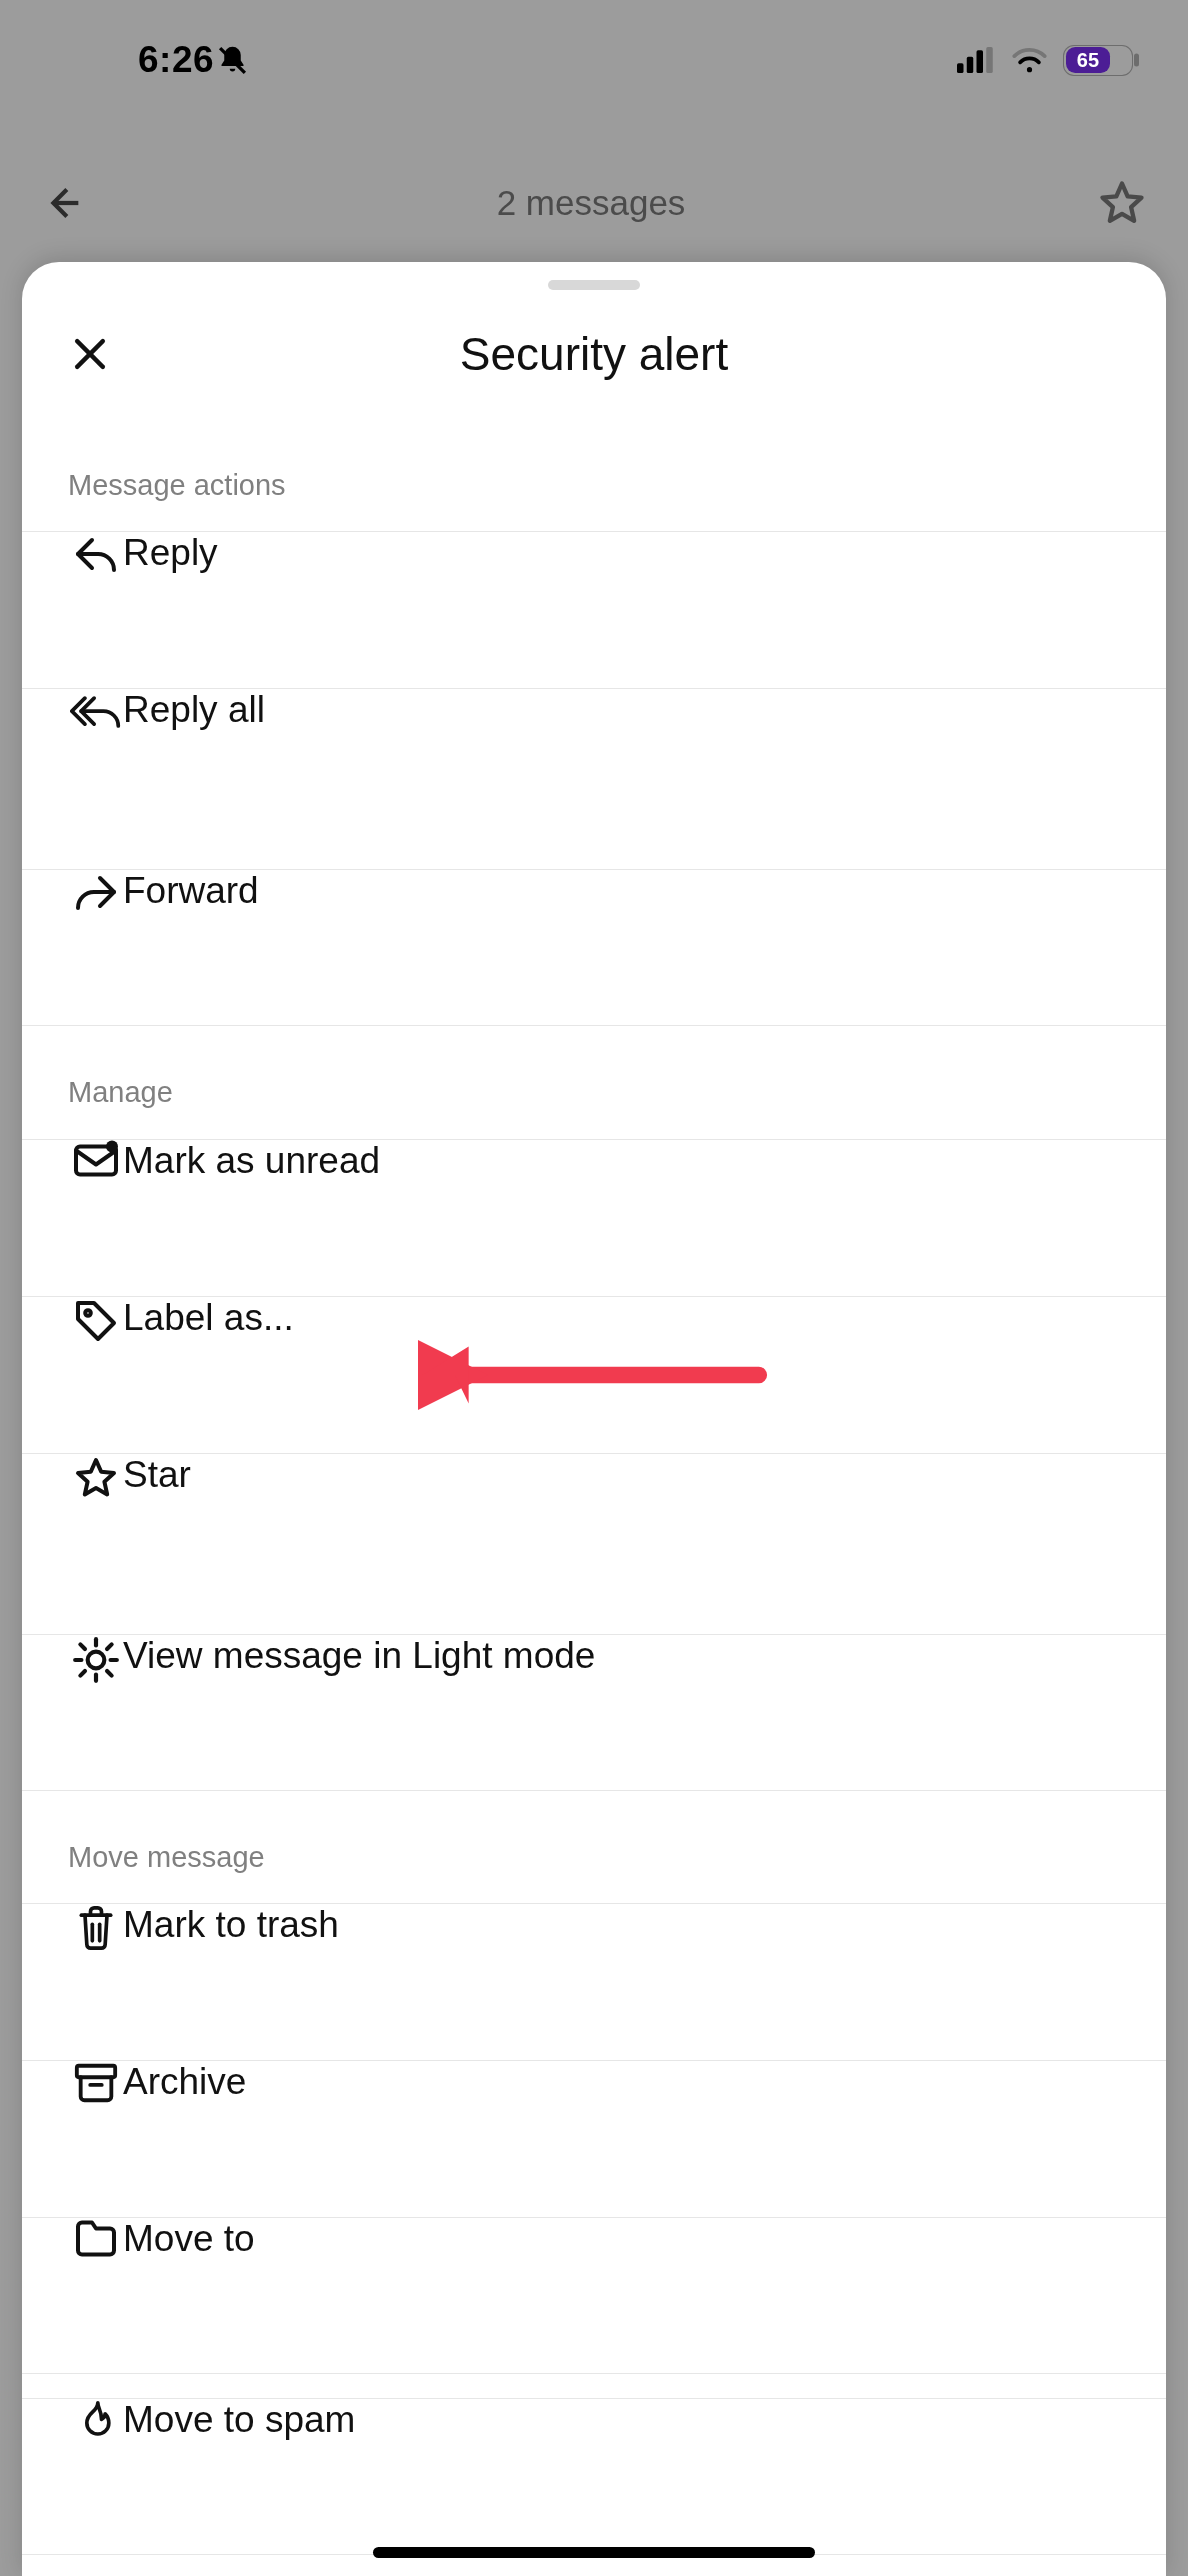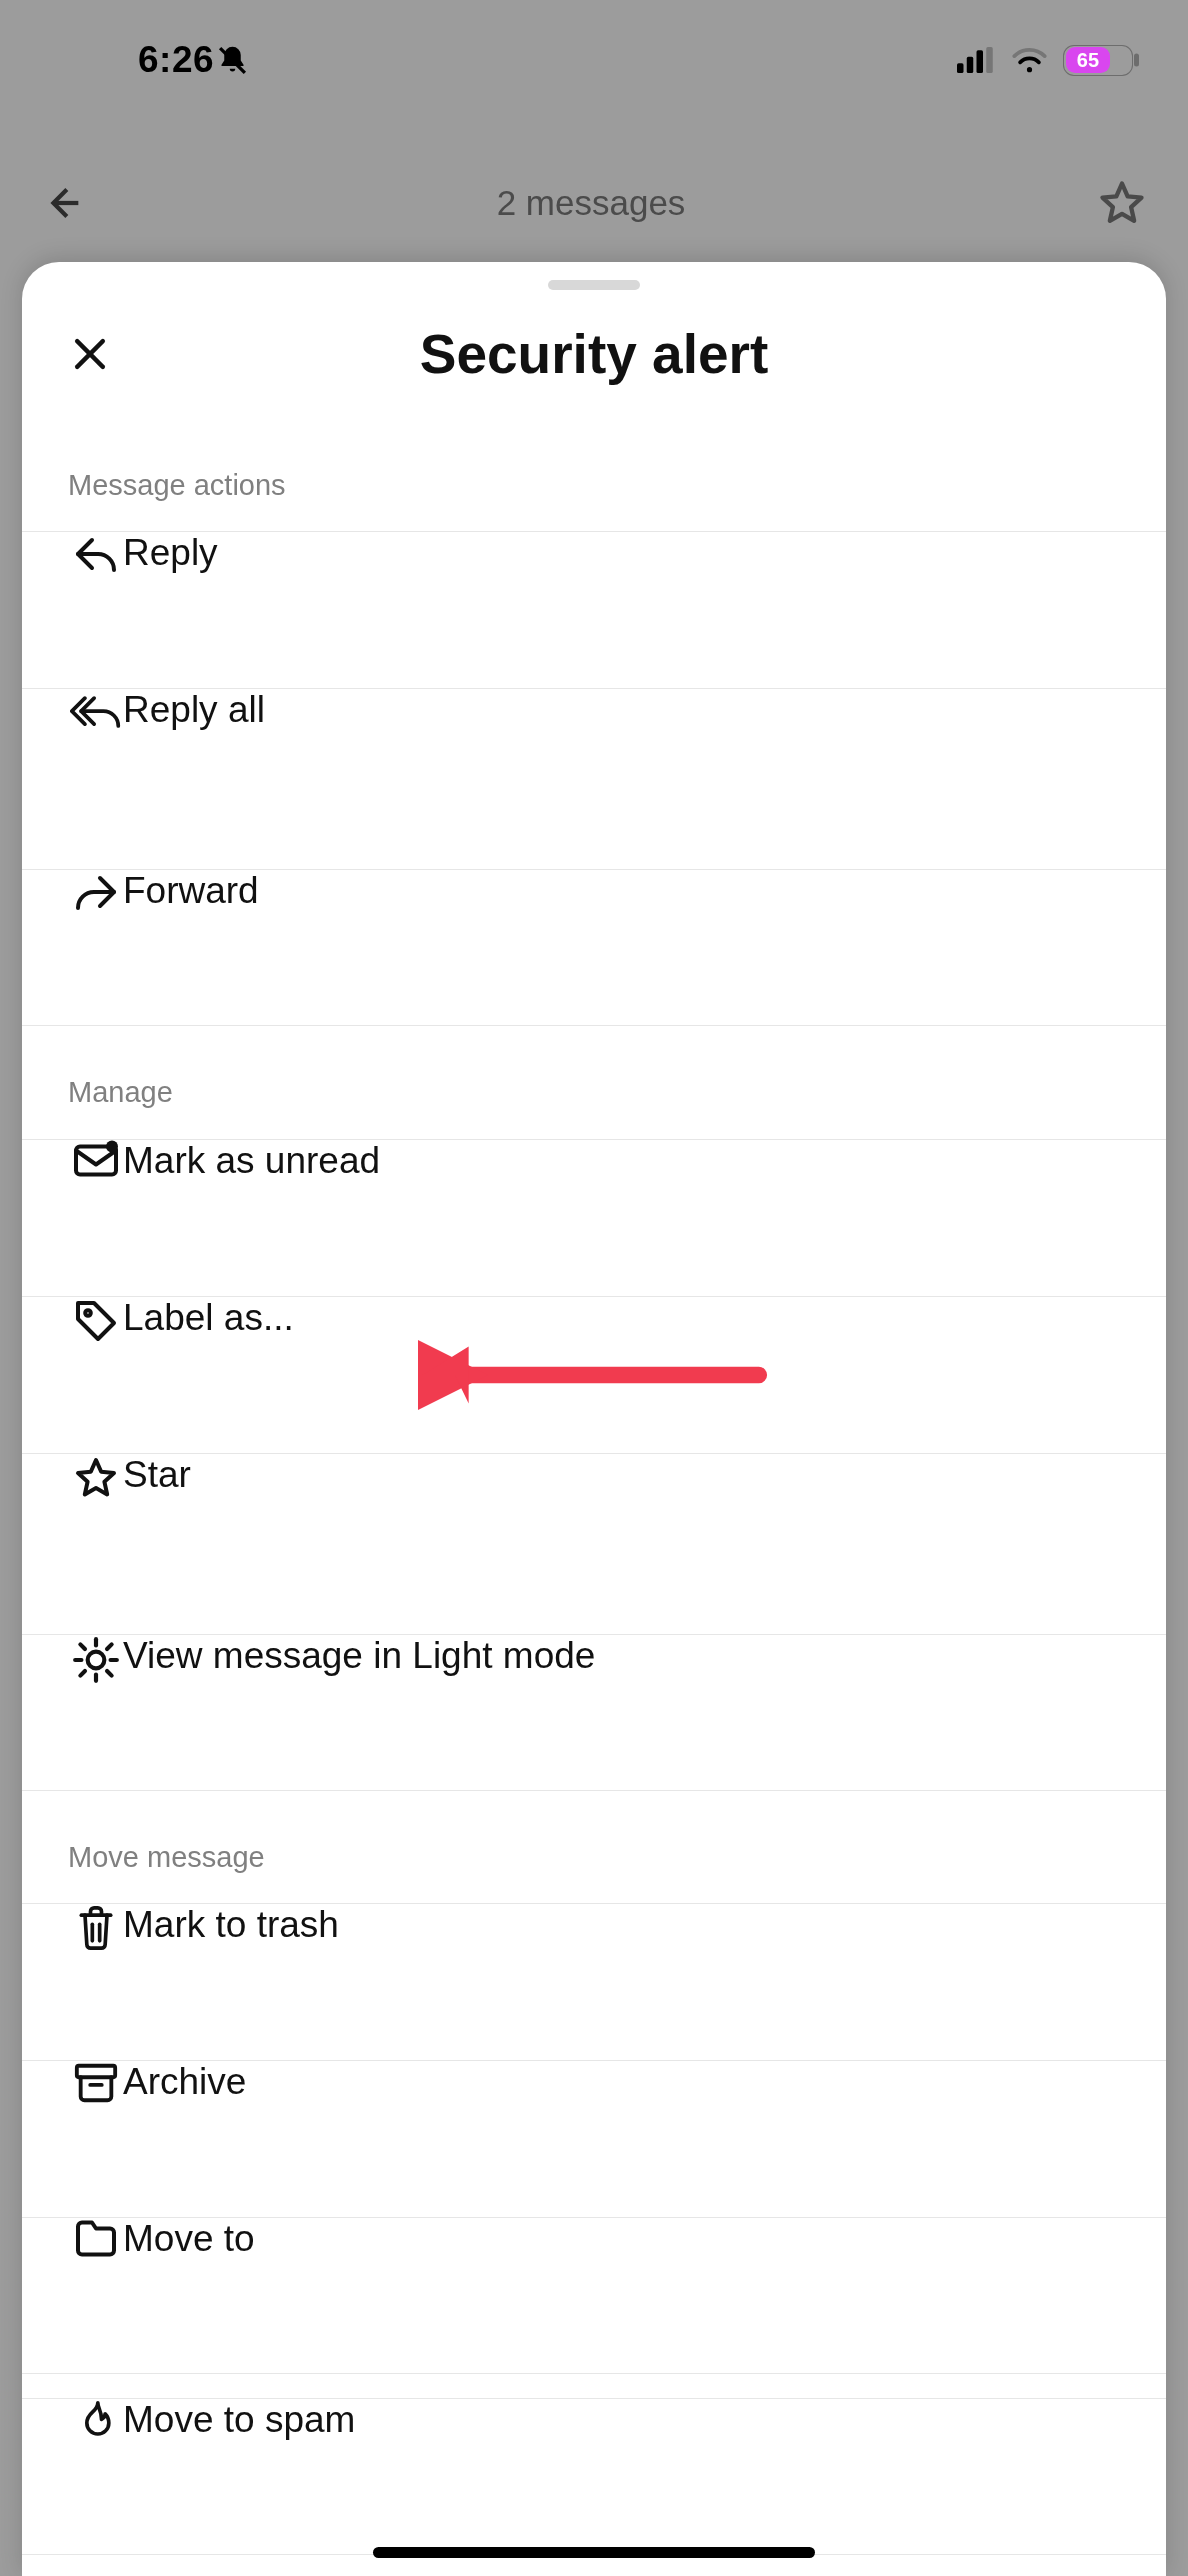--- a/index.html
+++ b/index.html
@@ -33,21 +33,21 @@
       display: flex; align-items: center; justify-content: flex-start;
       width: 70px; height: 31px;
       border: 1.8px solid rgba(0,0,0,0.3);
       border-radius: 11px;
       position: relative;
       background: #9c9c9c;
     }
     .battery-fill {
       position: absolute; left: 1.8px; top: 1.8px; bottom: 1.8px;
       width: 65%;
-      background: #d946ef;
+      background: #4c1d95;
       border-radius: 9.2px;
       display: flex; align-items: center; justify-content: center;
       color: #fff; font-size: 20px; font-weight: 700;
     }
     .battery-nub {
       position: absolute; right: -7.4px; top: 50%; transform: translateY(-50%);
       width: 5.5px; height: 13px; background: rgba(0,0,0,0.3); border-radius: 2.8px;
     }
 
     
@@ -81,21 +81,21 @@
     }
     .sheet-header {
       position: relative;
       height: 129px;
       display: flex; align-items: center; justify-content: center;
     }
     .sheet-close {
       position: absolute; left: 46px; top: 50%; transform: translateY(-50%);
       width: 44px; height: 44px;
     }
-    .sheet-title { font-size: 55px; font-weight: 700; color: #111; }
+    .sheet-title { font-size: 46px; font-weight: 400; color: #111; }
 
     .section-label {
       font-size: 29px;
       color: #808080;
       padding: 50px 46px 29.5px;
     }
 
     .row {
       display: flex; 
       padding: 0 46px;

